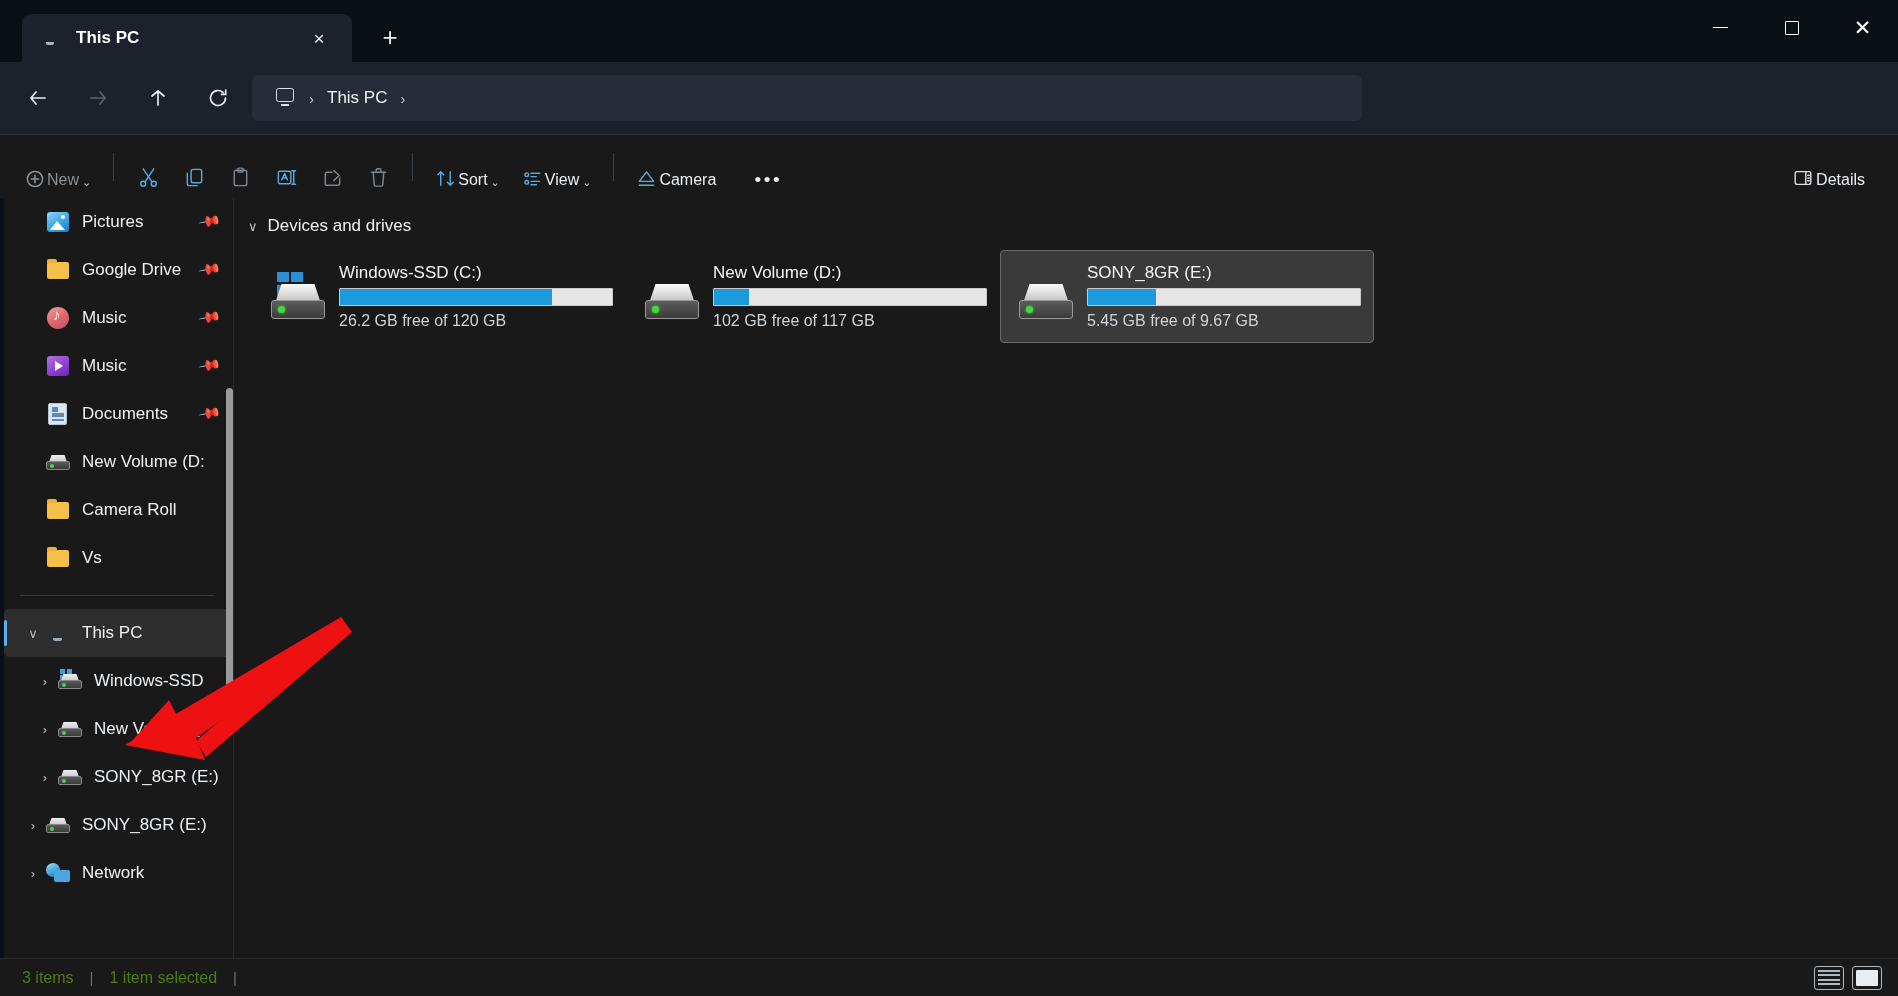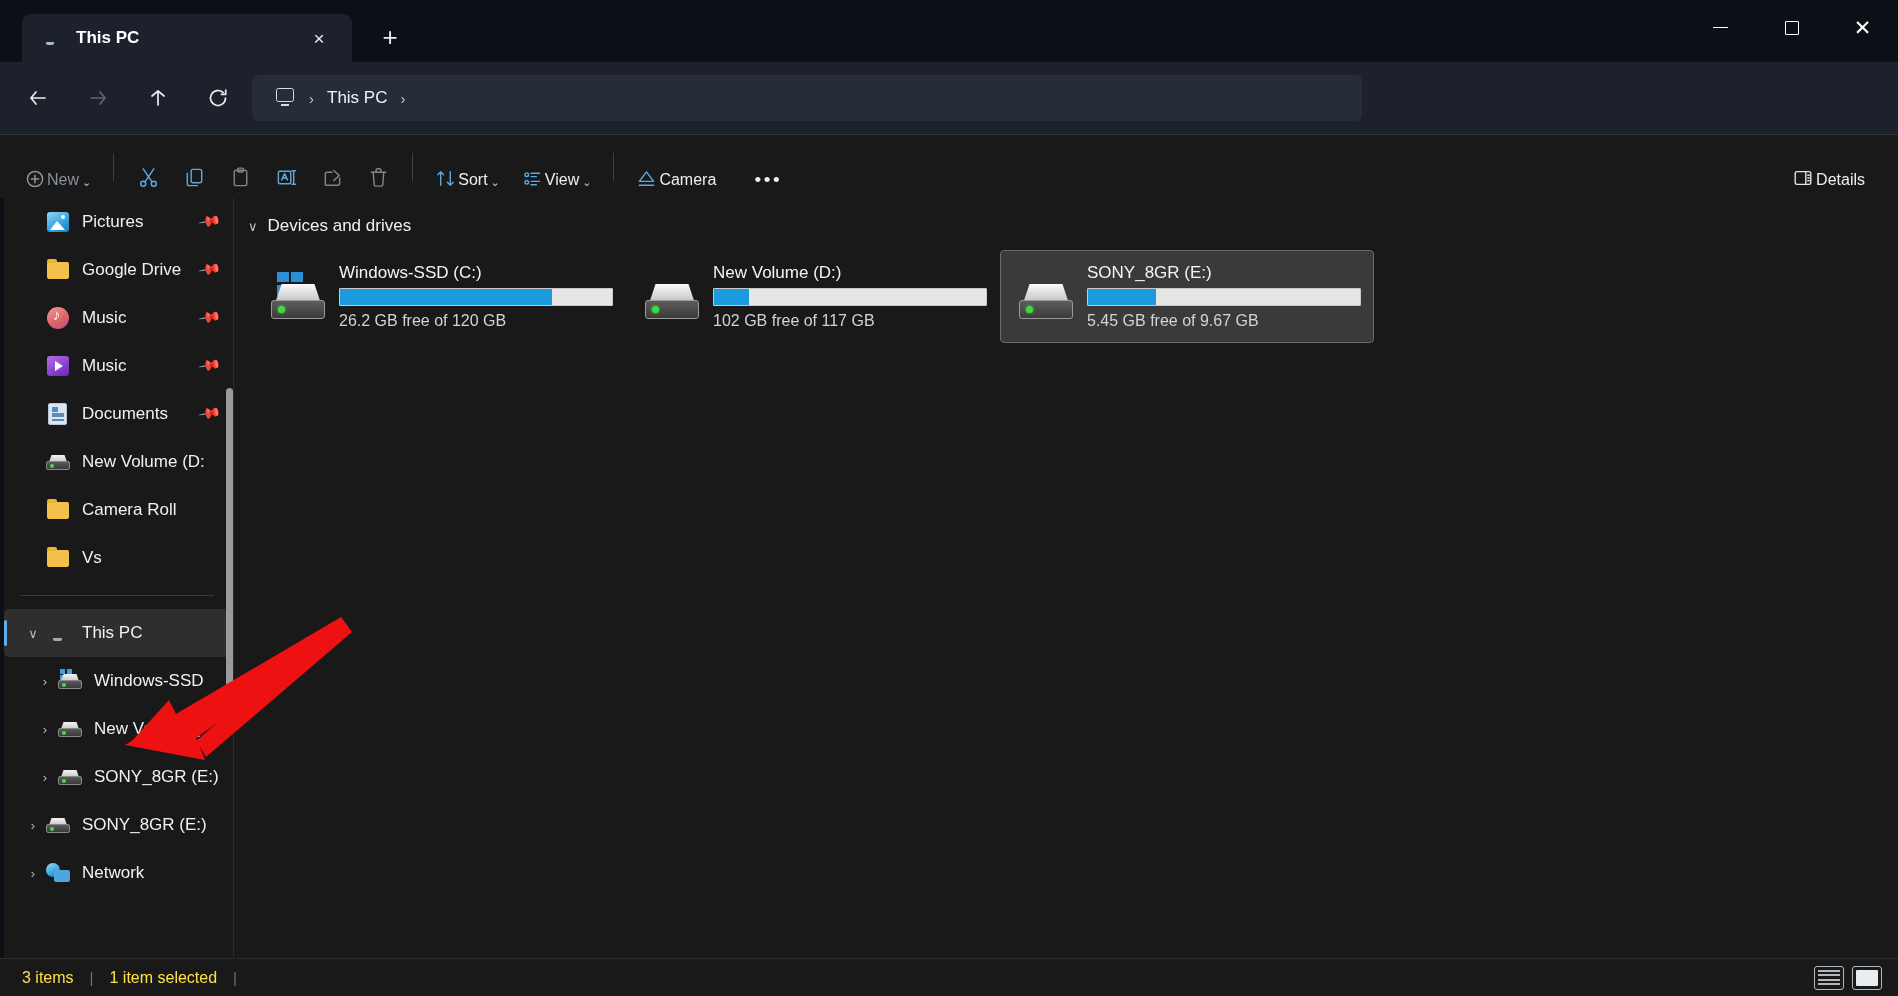--- a/index.html
+++ b/index.html
@@ -311,21 +311,21 @@
   }
   .bar span { display: block; height: 100%; background: #1b9ade; }
   .tile-sub { color: #cfd4d9; font-size: 16px; white-space: nowrap; }
 
   
   .statusbar {
     position: absolute; left: 0; bottom: 0; width: 1898px; height: 38px;
     background: #191919; border-top: 1px solid #2b2b2b;
     display: flex; align-items: center; padding: 0 16px 0 22px;
   }
-  .status-text { color: #fde047; font-size: 16px; }
+  .status-text { color: #4d7c0f; font-size: 16px; }
   .status-div { color: #6b7178; margin: 0 16px; font-size: 15px; }
   .status-right { margin-left: auto; display: flex; gap: 8px; align-items: center; }
   .vbtn {
     width: 30px; height: 24px; border: 1.6px solid #b3b8bd; border-radius: 3px;
     display: flex; flex-direction: column; justify-content: center; align-items: center;
     gap: 2.5px; padding: 3px;
   }
   .vbtn.list i { display: block; width: 100%; height: 1.8px; background: #b3b8bd; }
   .vbtn.detail i { display: block; width: 100%; height: 100%; background: #e9edf0; border-radius: 1px; }
 

